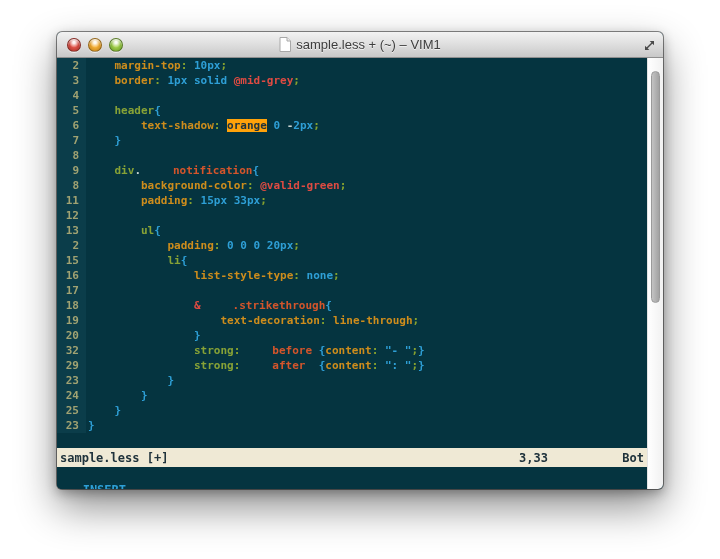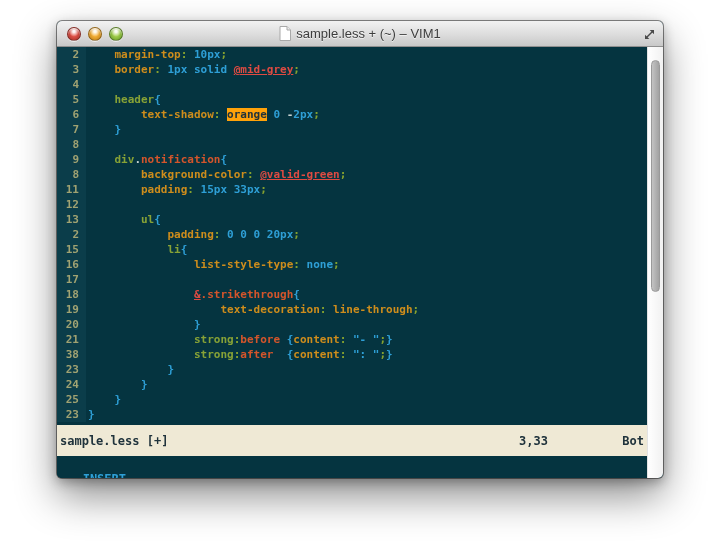--- a/index.html
+++ b/index.html
@@ -1,21 +1,21 @@
 <!DOCTYPE html>
 <html style="--editor_bg: #053440; --gutter_bg: #0B3D4A; --line_number: #A0A272; --property: #CE8D1C; --selector: #87A236; --classname: #D4552B; --variable: #DF4B42; --value: #2E9FD6; --punctuation: #85A12F; --plain: #C9D4D2; --highlight_bg: #FFA20A; --highlight_fg: #20333C; --statusbar_bg: #EFE9D5; --statusbar_fg: #20333C; --insert_mode: #2E9FD6;"><head>
 <meta charset="utf-8">
 <style>
   html,body{margin:0;padding:0;}
   body{
     width:720px;height:559px;background:#ffffff;position:relative;overflow:hidden;
     font-family:"Liberation Sans", sans-serif;
   }
   .window{
-    position:absolute;left:57px;top:21px;width:606px;height:457px;
+    position:absolute;left:57px;top:32px;width:606px;height:457px;
     border-radius:5px;overflow:hidden;
     box-shadow:0 0 0 1px rgba(0,0,0,.45), 0 18px 40px rgba(0,0,0,.45), 0 4px 12px rgba(0,0,0,.3);
     background:var(--editor_bg);
   }
   
   .titlebar{
     position:relative;height:25px;
     background:linear-gradient(#f2f2f2,#dcdcdc 55%,#c8c8c8);
     border-bottom:1px solid #8f8f8f;
     display:flex;align-items:center;justify-content:center;
@@ -36,29 +36,29 @@
   .winbody{position:relative;height:432px;background:var(--editor_bg);}
   .main{position:absolute;left:0;top:0;right:16px;bottom:0;display:flex;flex-direction:column;}
   .codearea{flex:1;overflow:hidden;}
   .row{display:flex;height:15px;line-height:15px;
        font-family:"DejaVu Sans Mono", monospace;font-size:11px;font-weight:bold;}
   .ln{flex:0 0 29px;box-sizing:border-box;padding-right:7px;text-align:right;
       background:var(--gutter_bg);color:var(--line_number);}
   .code{white-space:pre;padding-left:2px;}
   .tk-prop{color:var(--property);}
   .tk-sel{color:var(--selector);}
-  .tk-cls{color:var(--classname);}
-  .tk-var{color:var(--variable);text-decoration:underline;}
+  .tk-cls{color:var(--classname);margin-left:32px;}
+  .tk-var{color:var(--variable);}
   .tk-val{color:var(--value);}
   .tk-pun{color:var(--punctuation);}
   .tk-plain{color:var(--plain);}
   .tk-hl{color:var(--highlight_fg);background:var(--highlight_bg);text-align:right;}
   
   .statusbar{
-    position:relative;height:31px;background:var(--statusbar_bg);color:var(--statusbar_fg);
+    position:relative;height:19px;background:var(--statusbar_bg);color:var(--statusbar_fg);
     font-family:"DejaVu Sans Mono", monospace;font-size:12px;font-weight:bold;
     display:flex;align-items:center;padding:0 3px;box-sizing:border-box;
   }
   .ruler{position:absolute;left:462px;}
   .scrollpos{margin-left:auto;}
   .cmdline{
     height:23px;background:var(--editor_bg);
     font-family:"DejaVu Sans Mono", monospace;font-size:12px;font-weight:bold;
     color:var(--insert_mode);padding:16px 0 0 4px;box-sizing:border-box;
   }
@@ -176,25 +176,25 @@
           </div>
           <div class="row">
             <span class="ln">19</span>
             <span class="code"><span class="tk-plain">                    </span><span class="tk-prop">text-decoration</span><span class="tk-pun">:</span><span class="tk-plain"> </span><span class="tk-prop">line-through</span><span class="tk-pun">;</span></span>
           </div>
           <div class="row">
             <span class="ln">20</span>
             <span class="code"><span class="tk-plain">                </span><span class="tk-val">}</span></span>
           </div>
           <div class="row">
-            <span class="ln">21</span>
+            <span class="ln">32</span>
             <span class="code"><span class="tk-plain">                </span><span class="tk-sel">strong</span><span class="tk-pun">:</span><span class="tk-cls">before</span><span class="tk-plain"> </span><span class="tk-val">{</span><span class="tk-prop">content</span><span class="tk-pun">:</span><span class="tk-plain"> </span><span class="tk-val">"- "</span><span class="tk-pun">;</span><span class="tk-val">}</span></span>
           </div>
           <div class="row">
-            <span class="ln">38</span>
+            <span class="ln">29</span>
             <span class="code"><span class="tk-plain">                </span><span class="tk-sel">strong</span><span class="tk-pun">:</span><span class="tk-cls">after</span><span class="tk-plain">  </span><span class="tk-val">{</span><span class="tk-prop">content</span><span class="tk-pun">:</span><span class="tk-plain"> </span><span class="tk-val">": "</span><span class="tk-pun">;</span><span class="tk-val">}</span></span>
           </div>
           <div class="row">
             <span class="ln">23</span>
             <span class="code"><span class="tk-plain">            </span><span class="tk-val">}</span></span>
           </div>
           <div class="row">
             <span class="ln">24</span>
             <span class="code"><span class="tk-plain">        </span><span class="tk-val">}</span></span>
           </div>

